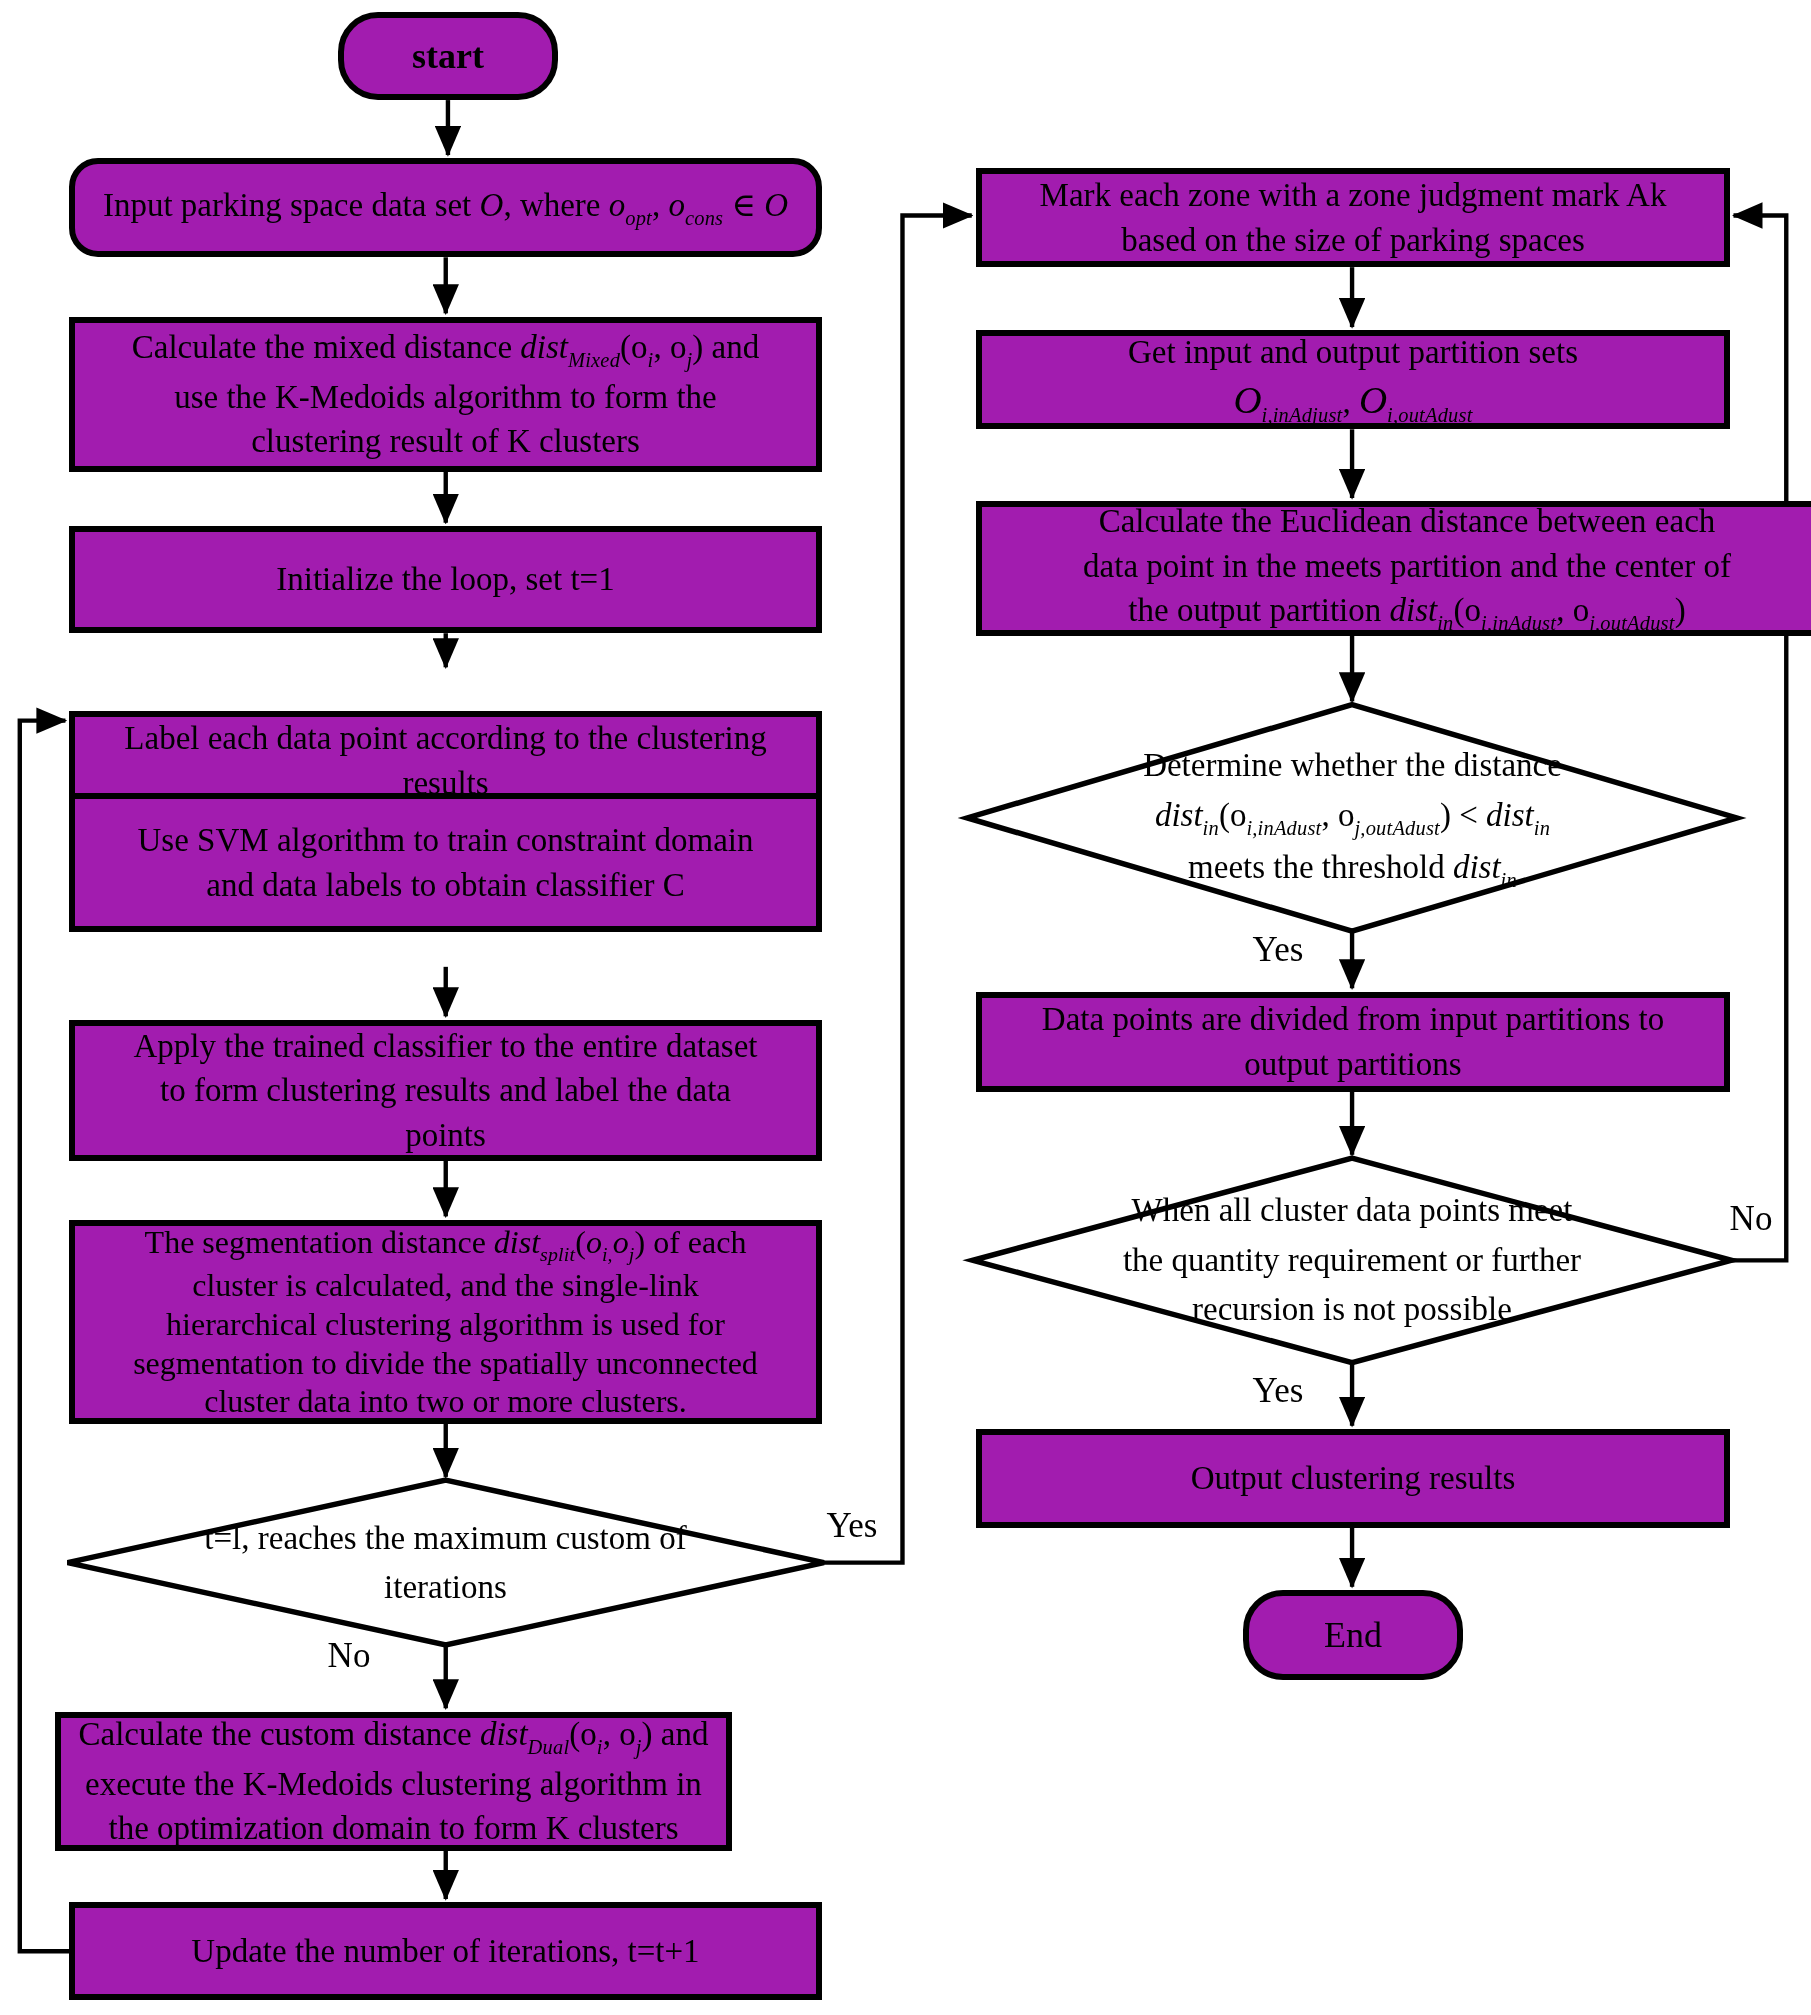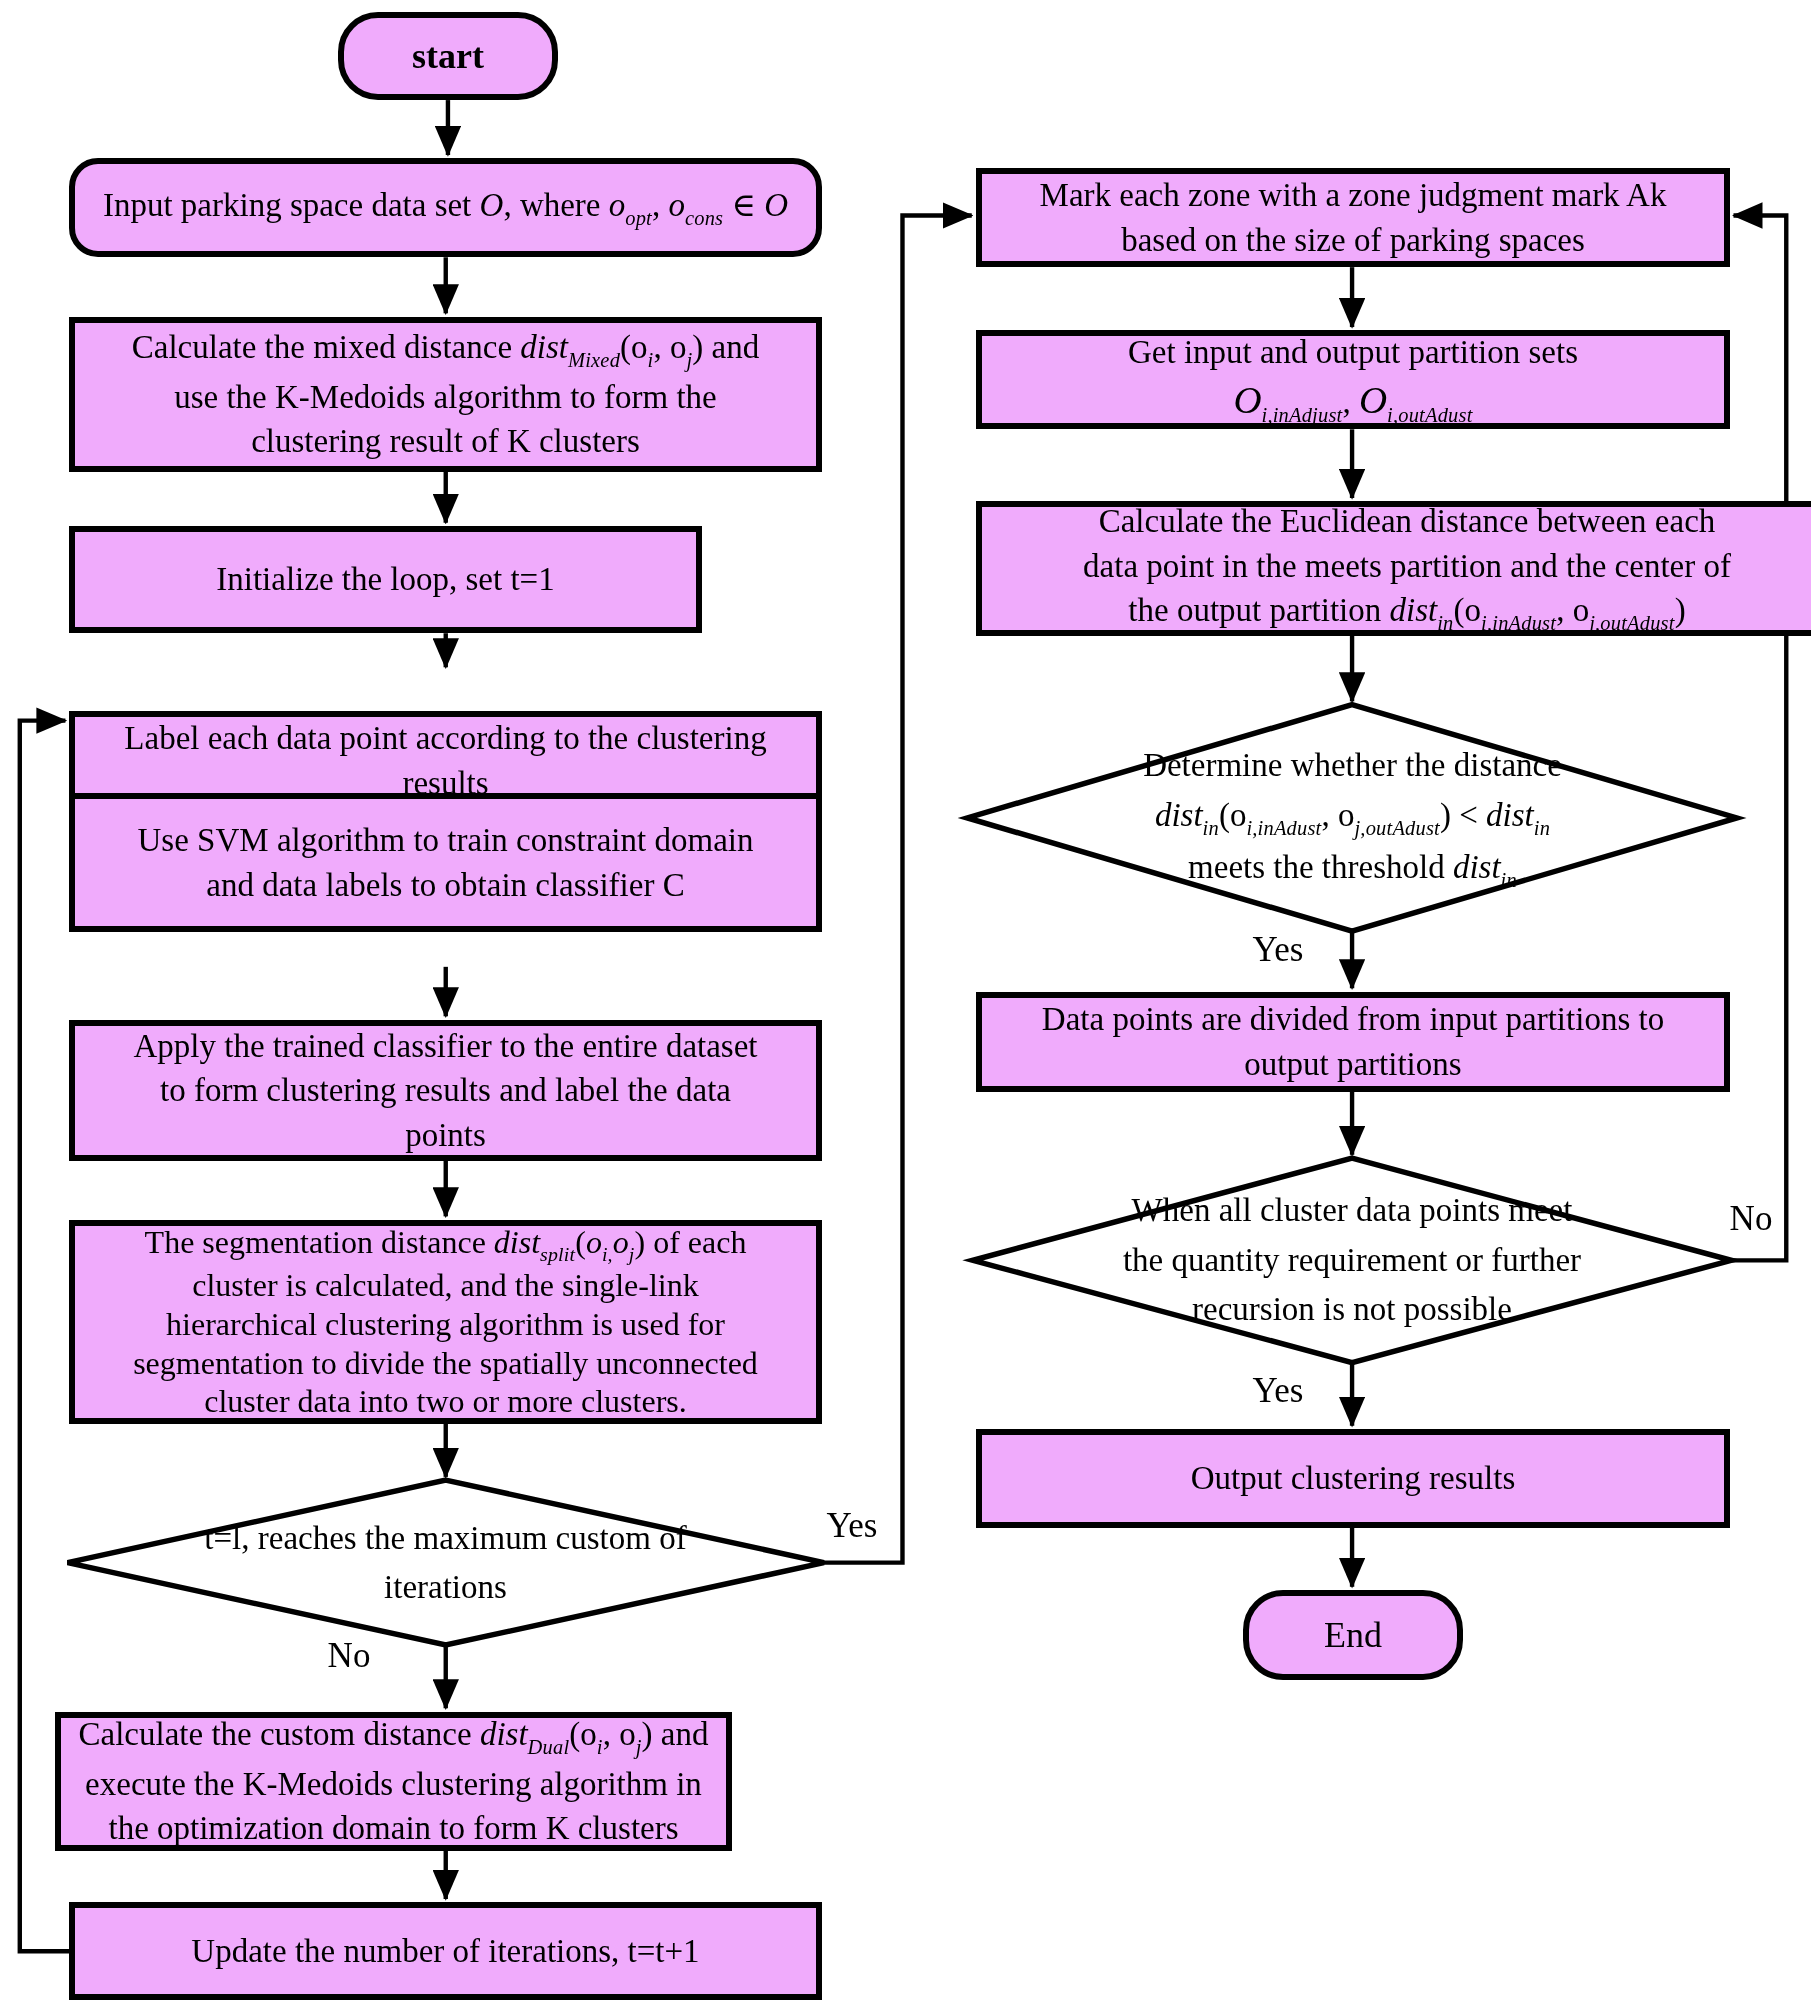--- a/index.html
+++ b/index.html
@@ -10,21 +10,21 @@
     font-family:"Liberation Serif","DejaVu Serif",serif;
     color:#000;
     overflow:hidden;
   }
   svg.wires{position:absolute;left:0;top:0;width:1811px;height:2015px;}
   .wire{stroke:#000;stroke-width:8;fill:none;}
   .diamond{stroke:#000;stroke-width:10;fill:#ffffff;}
   .node{
     position:absolute;
     box-sizing:border-box;
-    background:#f0abfc;
+    background:#a21caf;
     border:6px solid #000;
     display:flex;align-items:center;justify-content:center;
     text-align:center;
     font-size:33px;line-height:1.35;
     padding:0 14.3px;
   }
   .terminator{border-radius:40px;font-weight:bold;font-size:36px;}
   .terminator.end{font-weight:normal;}
   .lh-tight{line-height:1.21;font-size:32px;}
   .dtext{
@@ -84,21 +84,21 @@
 
   <div class="node terminator" style="left:338px;top:12px;width:220px;height:88px;">start</div>
   <div class="node terminator end" style="left:1243px;top:1590px;width:220px;height:90px;">End</div>
 
   <div class="node" style="left:69px;top:158px;width:753px;height:99px;border-radius:29px;">
       <span><span>Input parking space data set </span><span class="seg-i">O</span><span>, where </span><span class="seg-i">o</span><span class="seg-si">opt</span><span>, </span><span class="seg-i">o</span><span class="seg-si">cons</span><span> ∈ </span><span class="seg-i">O</span></span>
     </div>
   <div class="node" style="left:69px;top:317px;width:753px;height:155px;">
       <span><span>Calculate the mixed distance </span><span class="seg-i">dist</span><span class="seg-si">Mixed</span><span>(o</span><span class="seg-si">i</span><span>, o</span><span class="seg-si">j</span><span>) and</span><br><span>use the K-Medoids algorithm to form the</span><br><span>clustering result of K clusters</span></span>
     </div>
-  <div class="node" style="left:69px;top:526px;width:633px;height:107px;">
+  <div class="node" style="left:69px;top:526px;width:753px;height:107px;">
       <span><span>Initialize the loop, set t=1</span></span>
     </div>
   <div class="node" style="left:69px;top:671px;width:753px;height:100px;margin-top:40px;">
       <span><span>Label each data point according to the clustering</span><br><span>results</span></span>
     </div>
   <div class="node" style="left:69px;top:793px;width:753px;height:139px;">
       <span><span>Use SVM algorithm to train constraint domain</span><br><span>and data labels to obtain classifier C</span></span>
     </div>
   <div class="node" style="left:69px;top:1020px;width:753px;height:141px;">
       <span><span>Apply the trained classifier to the entire dataset</span><br><span>to form clustering results and label the data</span><br><span>points</span></span>

